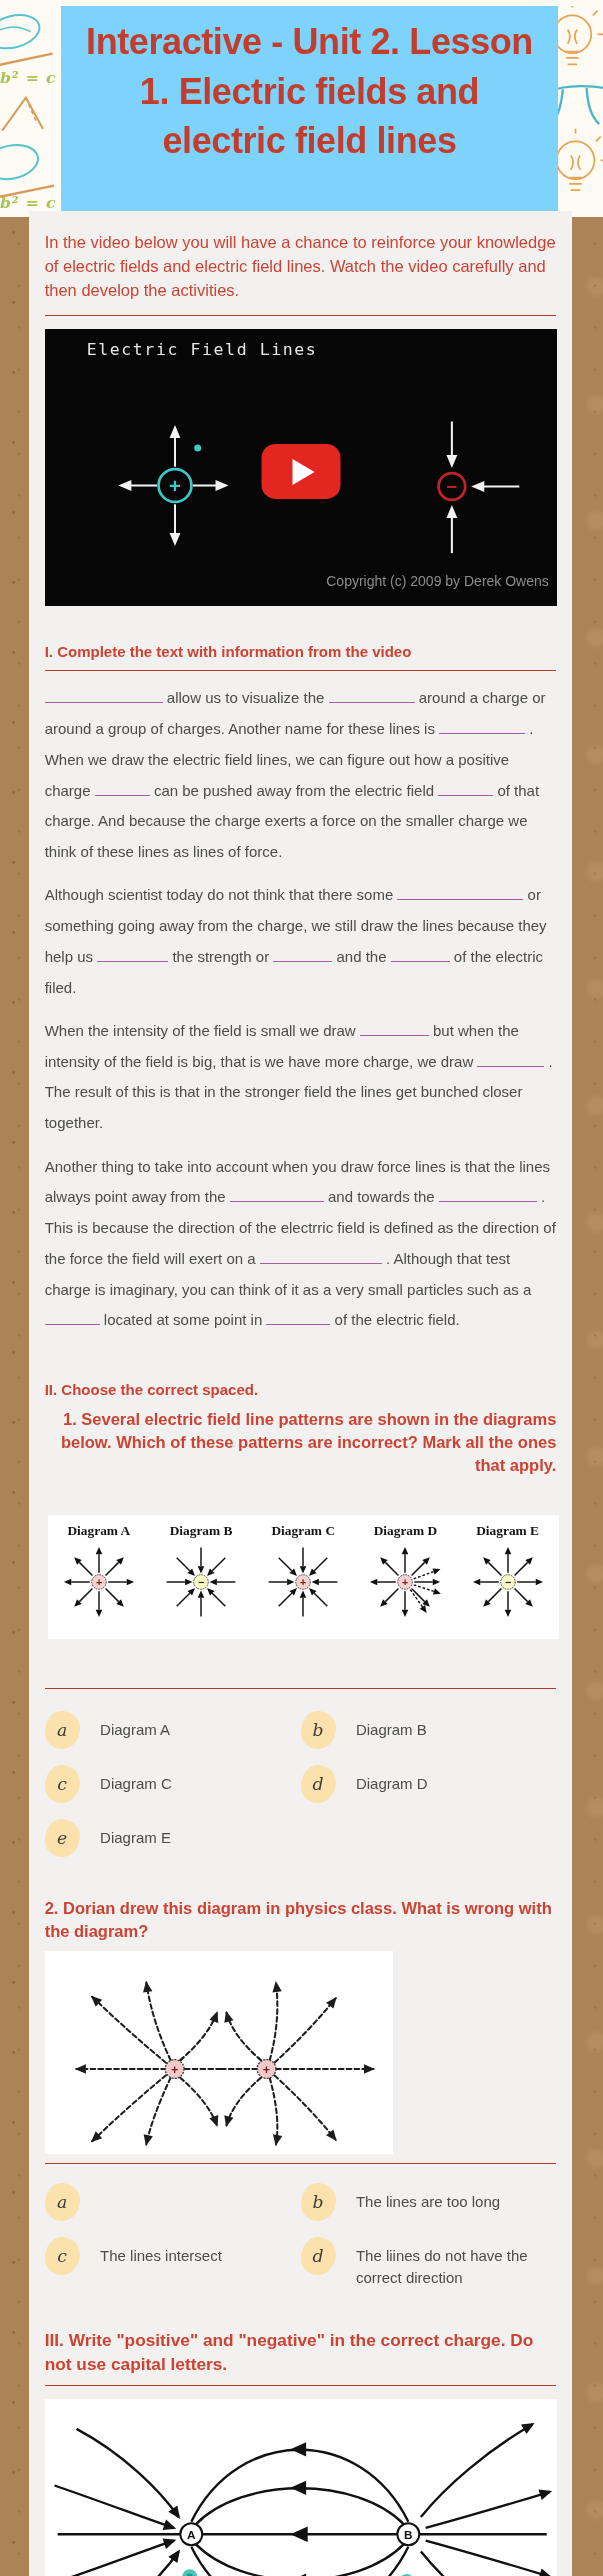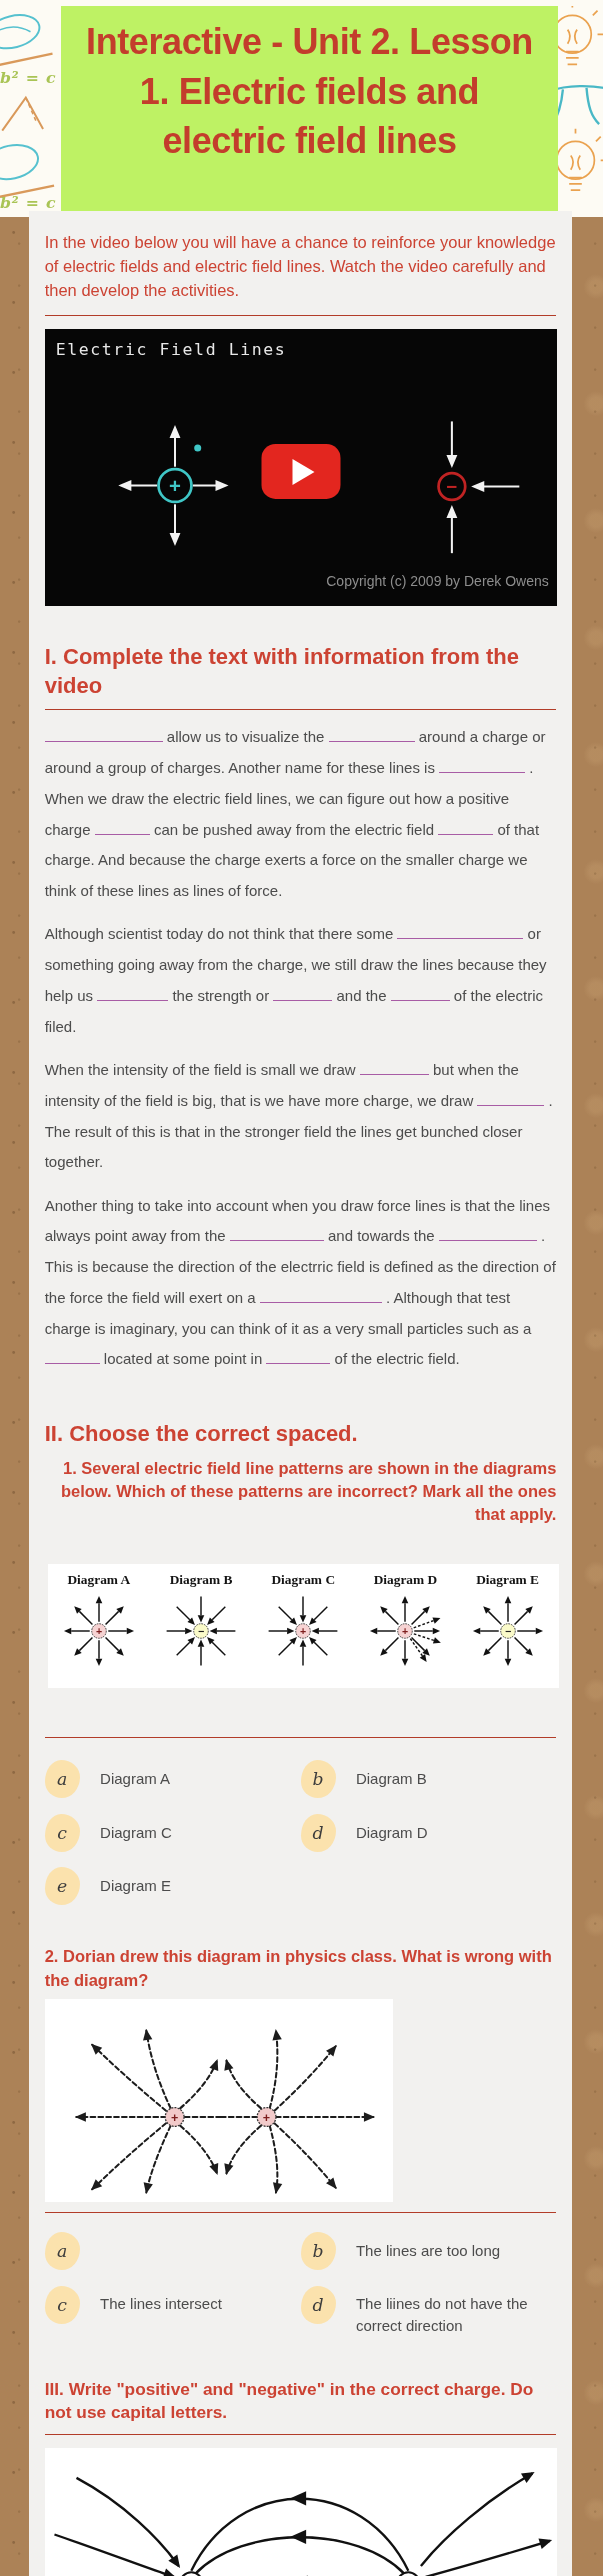--- a/index.html
+++ b/index.html
@@ -15,42 +15,42 @@
       radial-gradient(circle at 88% 18%, rgba(45,26,8,.25) 1.7px, transparent 3.1px),
       radial-gradient(circle at 55% 45%, rgba(190,150,105,.5) 6.3px, transparent 12.6px);
     background-size: 76px 70px, 112px 103px, 48px 42px, 166px 155px, 131px 117px;
   }
   
   .banner { position:relative; width:604px; height:217px; background:#fdfbf4; overflow:hidden; }
   .doodle { position:absolute; }
   .doodle-formula { font-family:"DejaVu Serif", serif; font-style:italic; font-weight:bold;
     color:#a9c455; font-size:15.7px; letter-spacing:0.8px; }
   .title-box { position:absolute; left:61px; top:6.3px; width:497px; height:211px;
-    background:#bef264; padding:11px 20.4px 0 20.4px; }
+    background:#7dd3fc; padding:11px 20.4px 0 20.4px; }
   .main-title { font-weight:bold; font-size:36px; line-height:1.37; text-align:center;
     color:#c33d2c; letter-spacing:-0.4px; }
   
   .card { position:relative; margin-left:29px; margin-top:-6.3px; width:543px;
     background:#f2f1ef; padding:0 15.7px 31px 15.7px; }
   .rule { border:none; border-top:1.6px solid #b23c28; height:0; }
   .intro { padding-top:20.4px; color:#cc4333; font-weight:normal; font-size:16.5px; line-height:1.44; }
   .rule-intro { margin-top:12.6px; }
   
   .video { position:relative; margin-top:12.6px; width:512px; height:277px; background:#060606; }
-  .video-title { position:absolute; left:11px; top:11px; color:#e8e8e8; font-size:16.5px;
+  .video-title { position:absolute; left:42px; top:11px; color:#e8e8e8; font-size:16.5px;
     font-family:"DejaVu Sans Mono", monospace; letter-spacing:1.6px; }
   .play-btn { position:absolute; left:50%; top:50%; transform:translate(-50%,-42%);
     width:79px; height:55px; background:#e3261f; border-radius:14px;
     display:flex; align-items:center; justify-content:center; cursor:pointer; }
   .play-tri { width:0; height:0; border-left:22px solid #fff;
     border-top:13.4px solid transparent; border-bottom:13.4px solid transparent; margin-left:4.7px; }
   .video-copy { position:absolute; right:7.9px; bottom:17px; color:#8d8d8d; font-size:14px;margin-left:16px; }
   .charge-svg { position:absolute; }
   
-  .sec-head { margin-top:36px; color:#cc4333; font-weight:bold; font-size:22px; line-height:1.35; }
+  .sec-head { margin-top:36px; color:#cc4333; font-weight:bold; font-size:15px; line-height:1.35; }
   .q-head { margin-top:40px; color:#cc4333; font-weight:bold; font-size:16.5px; line-height:1.4; }
   .rule-h1 { margin-top:7.9px; }
   
   .paras { margin-top:9px; }
   .fill-para { margin-top:12.6px; color:#4c4c4c; font-size:15px; line-height:2.05; }
   .blank { display:inline-block; vertical-align:baseline; height:1.05em;
     border-bottom:1.6px solid #a85ca5; cursor:text; }
   
   .imgbox { background:#ffffff; }
   .imgbox1 { margin-top:38px; margin-left:3.1px; width:511px; height:124px;

